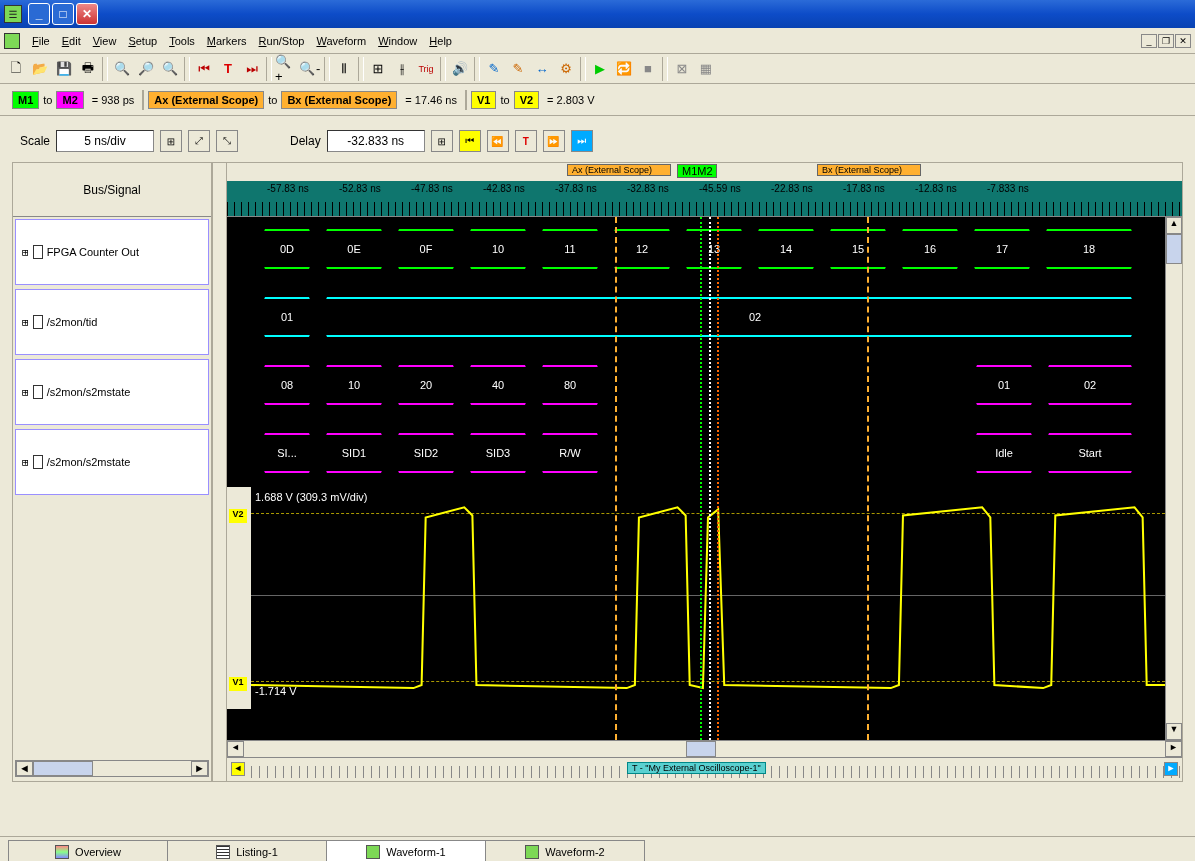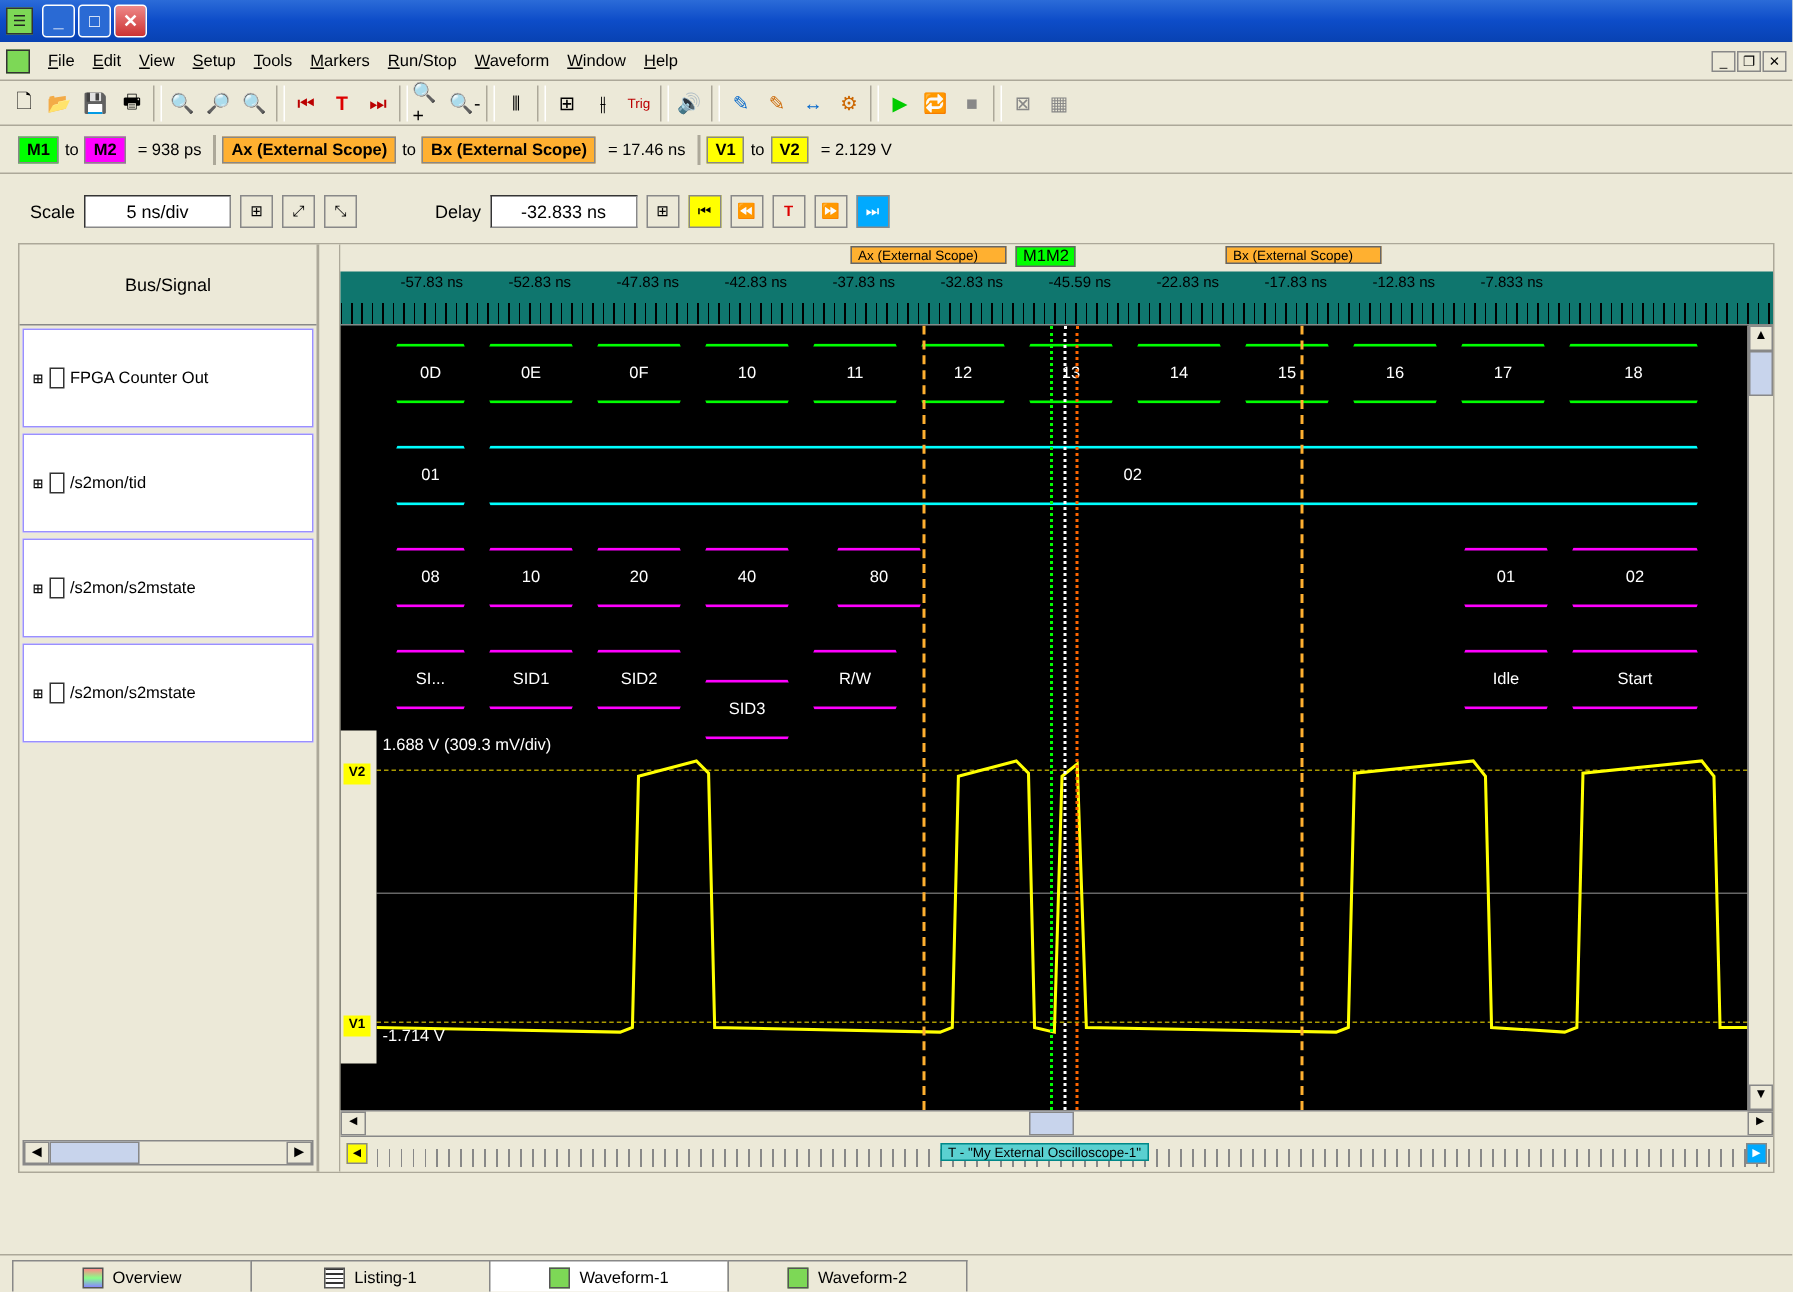--- a/index.html
+++ b/index.html
@@ -192,21 +192,21 @@
   <span class="marker-val">= 938 ps</span>
   <div style="width:2px;height:20px;background:#aca899;"></div>
   <span class="marker-tag ax">Ax (External Scope)</span>
   <span>to</span>
   <span class="marker-tag bx">Bx (External Scope)</span>
   <span class="marker-val">= 17.46 ns</span>
   <div style="width:2px;height:20px;background:#aca899;"></div>
   <span class="marker-tag v1">V1</span>
   <span>to</span>
   <span class="marker-tag v2">V2</span>
-  <span class="marker-val">= 2.129 V</span>
+  <span class="marker-val">= 2.803 V</span>
 </div>
 
 <div class="content">
   <div class="controls-row">
     <span class="ctrl-label">Scale</span>
     <input class="ctrl-input" value="5 ns/div" style="">
     <div class="small-btn">⊞</div>
     <div class="small-btn">⤢</div>
     <div class="small-btn">⤡</div>
     <span style="width:40px;"></span>
@@ -352,21 +352,21 @@
               <span class="txt">10</span>
             </div>
             <div class="bus-cell magenta" style="left: 164px; width: 70px;">
               <div class="bus-shape" style="clip-path: polygon(8px 0px, calc(100% - 8px) 0px, 100% 50%, calc(100% - 8px) 100%, 8px 100%, 0px 50%);"></div>
               <span class="txt">20</span>
             </div>
             <div class="bus-cell magenta" style="left: 236px; width: 70px;">
               <div class="bus-shape" style="clip-path: polygon(8px 0px, calc(100% - 8px) 0px, 100% 50%, calc(100% - 8px) 100%, 8px 100%, 0px 50%);"></div>
               <span class="txt">40</span>
             </div>
-            <div class="bus-cell magenta" style="left: 324px; width: 70px;">
+            <div class="bus-cell magenta" style="left: 308px; width: 70px;">
               <div class="bus-shape" style="clip-path: polygon(8px 0px, calc(100% - 8px) 0px, 100% 50%, calc(100% - 8px) 100%, 8px 100%, 0px 50%);"></div>
               <span class="txt">80</span>
             </div>
             <div class="bus-cell magenta" style="left: 742px; width: 70px;">
               <div class="bus-shape" style="clip-path: polygon(8px 0px, calc(100% - 8px) 0px, 100% 50%, calc(100% - 8px) 100%, 8px 100%, 0px 50%);"></div>
               <span class="txt">01</span>
             </div>
             <div class="bus-cell magenta" style="left: 814px; width: 98px;">
               <div class="bus-shape" style="clip-path: polygon(8px 0px, calc(100% - 8px) 0px, 100% 50%, calc(100% - 8px) 100%, 8px 100%, 0px 50%);"></div>
               <span class="txt">02</span>
@@ -378,21 +378,21 @@
               <span class="txt">SI...</span>
             </div>
             <div class="bus-cell magenta" style="left: 92px; width: 70px;">
               <div class="bus-shape" style="clip-path: polygon(8px 0px, calc(100% - 8px) 0px, 100% 50%, calc(100% - 8px) 100%, 8px 100%, 0px 50%);"></div>
               <span class="txt">SID1</span>
             </div>
             <div class="bus-cell magenta" style="left: 164px; width: 70px;">
               <div class="bus-shape" style="clip-path: polygon(8px 0px, calc(100% - 8px) 0px, 100% 50%, calc(100% - 8px) 100%, 8px 100%, 0px 50%);"></div>
               <span class="txt">SID2</span>
             </div>
-            <div class="bus-cell magenta" style="left: 236px; width: 70px; margin-top: 20px;">
+            <div class="bus-cell magenta" style="left: 236px; width: 70px;">
               <div class="bus-shape" style="clip-path: polygon(8px 0px, calc(100% - 8px) 0px, 100% 50%, calc(100% - 8px) 100%, 8px 100%, 0px 50%);"></div>
               <span class="txt">SID3</span>
             </div>
             <div class="bus-cell magenta" style="left: 308px; width: 70px;">
               <div class="bus-shape" style="clip-path: polygon(8px 0px, calc(100% - 8px) 0px, 100% 50%, calc(100% - 8px) 100%, 8px 100%, 0px 50%);"></div>
               <span class="txt">R/W</span>
             </div>
             <div class="bus-cell magenta" style="left: 742px; width: 70px;">
               <div class="bus-shape" style="clip-path: polygon(8px 0px, calc(100% - 8px) 0px, 100% 50%, calc(100% - 8px) 100%, 8px 100%, 0px 50%);"></div>
               <span class="txt">Idle</span>

